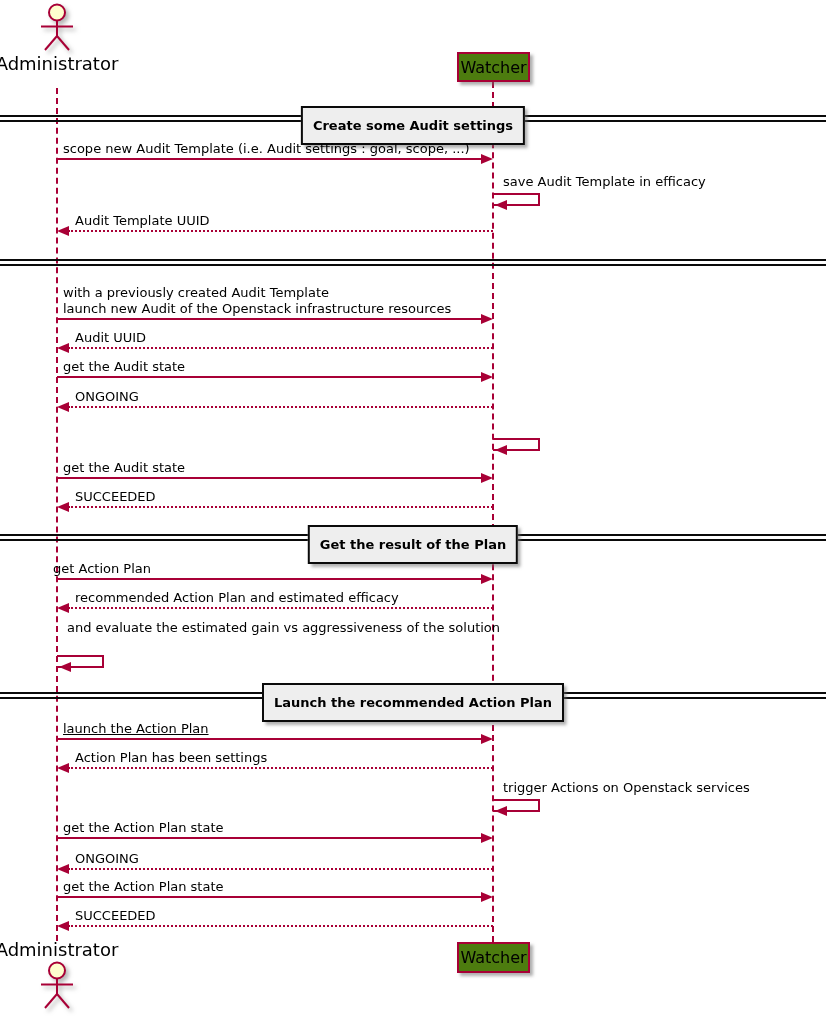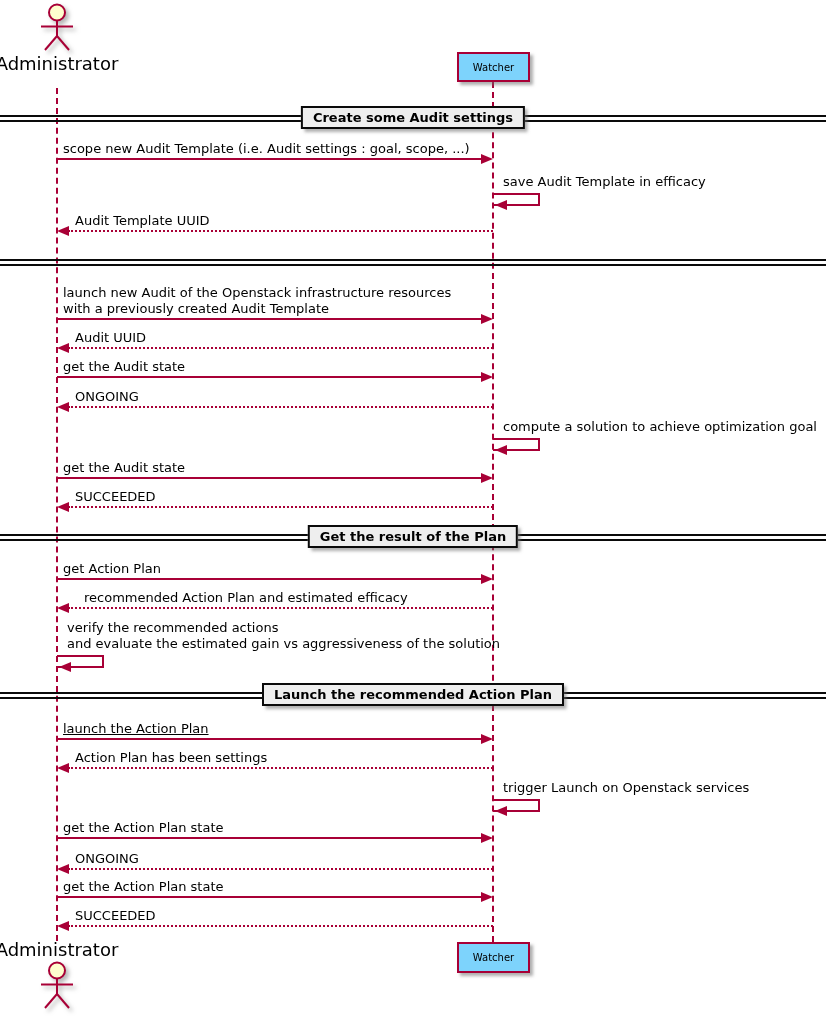--- a/index.html
+++ b/index.html
@@ -3,42 +3,42 @@
 <meta charset="utf-8">
 <style>
   html,body{margin:0;padding:0;background:#ffffff;}
   .canvas{
     position:relative;width:826px;height:1030px;background:#ffffff;
     font-family:"DejaVu Sans","Liberation Sans",sans-serif;
     font-size:13px;color:#000;overflow:hidden;
   }
   .lifeline{position:absolute;width:0;border-left:2px dashed #A80036;}
   .participant{
-    position:absolute;box-sizing:border-box;background:#7dd3fc;border:2px solid #A80036;
+    position:absolute;box-sizing:border-box;background:#4d7c0f;border:2px solid #A80036;
     box-shadow:3px 3px 3px rgba(110,110,110,.55);
     display:flex;align-items:center;justify-content:center;
-    font-size:10px;white-space:nowrap;
+    font-size:16px;white-space:nowrap;
   }
   .actor{position:absolute;display:flex;flex-direction:column;align-items:center;width:100px;}
   .actor svg{filter:drop-shadow(3px 3px 2px rgba(110,110,110,.5));}
   .actor-label{font-size:18px;white-space:nowrap;line-height:17px;}
   .msg-label{position:absolute;white-space:nowrap;line-height:16px;}
   .msg-line{position:absolute;height:0;}
   .msg-line.solid{border-top:2px solid #A80036;}
   .msg-line.dotted{border-top:2px dotted #A80036;}
   .arrow{position:absolute;width:0;height:0;border-top:5px solid transparent;border-bottom:5px solid transparent;}
   .arrow.right{border-left:12px solid #A80036;}
   .arrow.left{border-right:12px solid #A80036;}
   .self-loop{position:absolute;width:45px;height:9px;border:2px solid #A80036;border-left:none;}
   .divider-line{position:absolute;left:0;width:826px;height:2px;background:#0a0a0a;}
   .divider-box{
     position:absolute;left:50%;transform:translateX(-50%);
     background:#EEEEEE;border:2px solid #0a0a0a;
     box-shadow:3px 3px 3px rgba(110,110,110,.55);
-    font-weight:bold;padding:2px 10px;white-space:nowrap;font-size:13px;
+    font-weight:bold;padding:10px 10px;white-space:nowrap;font-size:13px;
   }
 </style>
 </head>
 <body>
 
 <div class="canvas">
 
   <div class="lifeline" style="left:56px;top:88px;height:853px;"></div>
   <div class="lifeline" style="left:492px;top:82px;height:860px;"></div>
 
@@ -72,89 +72,85 @@
       <div class="self-loop" style="left: 493px; top: 193px;"></div>
       <div class="arrow left" style="left: 495px; top: 200px;"></div>
       <div class="msg-label" style="left: 75px; top: 213px;">
         <div>Audit Template UUID</div>
       </div>
       <div class="msg-line dotted" style="left: 68px; top: 230px; width: 425px;"></div>
       <div class="arrow left" style="left: 57px; top: 226px;"></div>
       <div class="divider-line" style="top: 259px;"></div>
       <div class="divider-line" style="top: 264px;"></div>
       <div class="msg-label" style="left: 63px; top: 285px;">
+        <div>with a previously created Audit Template</div>
         <div>launch new Audit of the Openstack infrastructure resources</div>
-        <div>with a previously created Audit Template</div>
       </div>
       <div class="msg-line solid" style="left: 57px; top: 318px; width: 426px;"></div>
       <div class="arrow right" style="left: 481px; top: 314px;"></div>
       <div class="msg-label" style="left: 75px; top: 330px;">
         <div>Audit UUID</div>
       </div>
       <div class="msg-line dotted" style="left: 68px; top: 347px; width: 425px;"></div>
       <div class="arrow left" style="left: 57px; top: 343px;"></div>
       <div class="msg-label" style="left: 63px; top: 359px;">
         <div>get the Audit state</div>
       </div>
       <div class="msg-line solid" style="left: 57px; top: 376px; width: 426px;"></div>
       <div class="arrow right" style="left: 481px; top: 372px;"></div>
       <div class="msg-label" style="left: 75px; top: 389px;">
         <div>ONGOING</div>
       </div>
       <div class="msg-line dotted" style="left: 68px; top: 406px; width: 425px;"></div>
       <div class="arrow left" style="left: 57px; top: 402px;"></div>
-      <div class="msg-label" style="left: 503px; top: 419px;">
-        <div>compute a solution to achieve optimization goal</div>
-      </div>
       <div class="self-loop" style="left: 493px; top: 438px;"></div>
       <div class="arrow left" style="left: 495px; top: 445px;"></div>
       <div class="msg-label" style="left: 63px; top: 460px;">
         <div>get the Audit state</div>
       </div>
       <div class="msg-line solid" style="left: 57px; top: 477px; width: 426px;"></div>
       <div class="arrow right" style="left: 481px; top: 473px;"></div>
       <div class="msg-label" style="left: 75px; top: 489px;">
         <div>SUCCEEDED</div>
       </div>
       <div class="msg-line dotted" style="left: 68px; top: 506px; width: 425px;"></div>
       <div class="arrow left" style="left: 57px; top: 502px;"></div>
       <div class="divider-line" style="top: 534px;"></div>
       <div class="divider-line" style="top: 539px;"></div>
       <div class="divider-box" style="top: 525px;">Get the result of the Plan</div>
-      <div class="msg-label" style="left: 63px; top: 561px;">
+      <div class="msg-label" style="left: 53px; top: 561px;">
         <div>get Action Plan</div>
       </div>
       <div class="msg-line solid" style="left: 57px; top: 578px; width: 426px;"></div>
       <div class="arrow right" style="left: 481px; top: 574px;"></div>
-      <div class="msg-label" style="left: 75px; top: 590px; margin-left: 9px;">
+      <div class="msg-label" style="left: 75px; top: 590px;">
         <div>recommended Action Plan and estimated efficacy</div>
       </div>
       <div class="msg-line dotted" style="left: 68px; top: 607px; width: 425px;"></div>
       <div class="arrow left" style="left: 57px; top: 603px;"></div>
       <div class="msg-label" style="left: 67px; top: 620px;">
-        <div>verify the recommended actions</div>
         <div>and evaluate the estimated gain vs aggressiveness of the solution</div>
       </div>
       <div class="self-loop" style="left: 57px; top: 655px;"></div>
       <div class="arrow left" style="left: 59px; top: 662px;"></div>
       <div class="divider-line" style="top: 692px;"></div>
       <div class="divider-line" style="top: 697px;"></div>
       <div class="divider-box" style="top: 683px;">Launch the recommended Action Plan</div>
       <div class="msg-label" style="left: 63px; top: 721px; text-decoration: underline;">
         <div>launch the Action Plan</div>
       </div>
       <div class="msg-line solid" style="left: 57px; top: 738px; width: 426px;"></div>
       <div class="arrow right" style="left: 481px; top: 734px;"></div>
       <div class="msg-label" style="left: 75px; top: 750px;">
         <div>Action Plan has been settings</div>
       </div>
       <div class="msg-line dotted" style="left: 68px; top: 767px; width: 425px;"></div>
       <div class="arrow left" style="left: 57px; top: 763px;"></div>
       <div class="msg-label" style="left: 503px; top: 780px;">
-        <div>trigger Launch on Openstack services</div>
+        <div>trigger Actions on Openstack services</div>
       </div>
       <div class="self-loop" style="left: 493px; top: 799px;"></div>
       <div class="arrow left" style="left: 495px; top: 806px;"></div>
       <div class="msg-label" style="left: 63px; top: 820px;">
         <div>get the Action Plan state</div>
       </div>
       <div class="msg-line solid" style="left: 57px; top: 837px; width: 426px;"></div>
       <div class="arrow right" style="left: 481px; top: 833px;"></div>
       <div class="msg-label" style="left: 75px; top: 851px;">
         <div>ONGOING</div>

